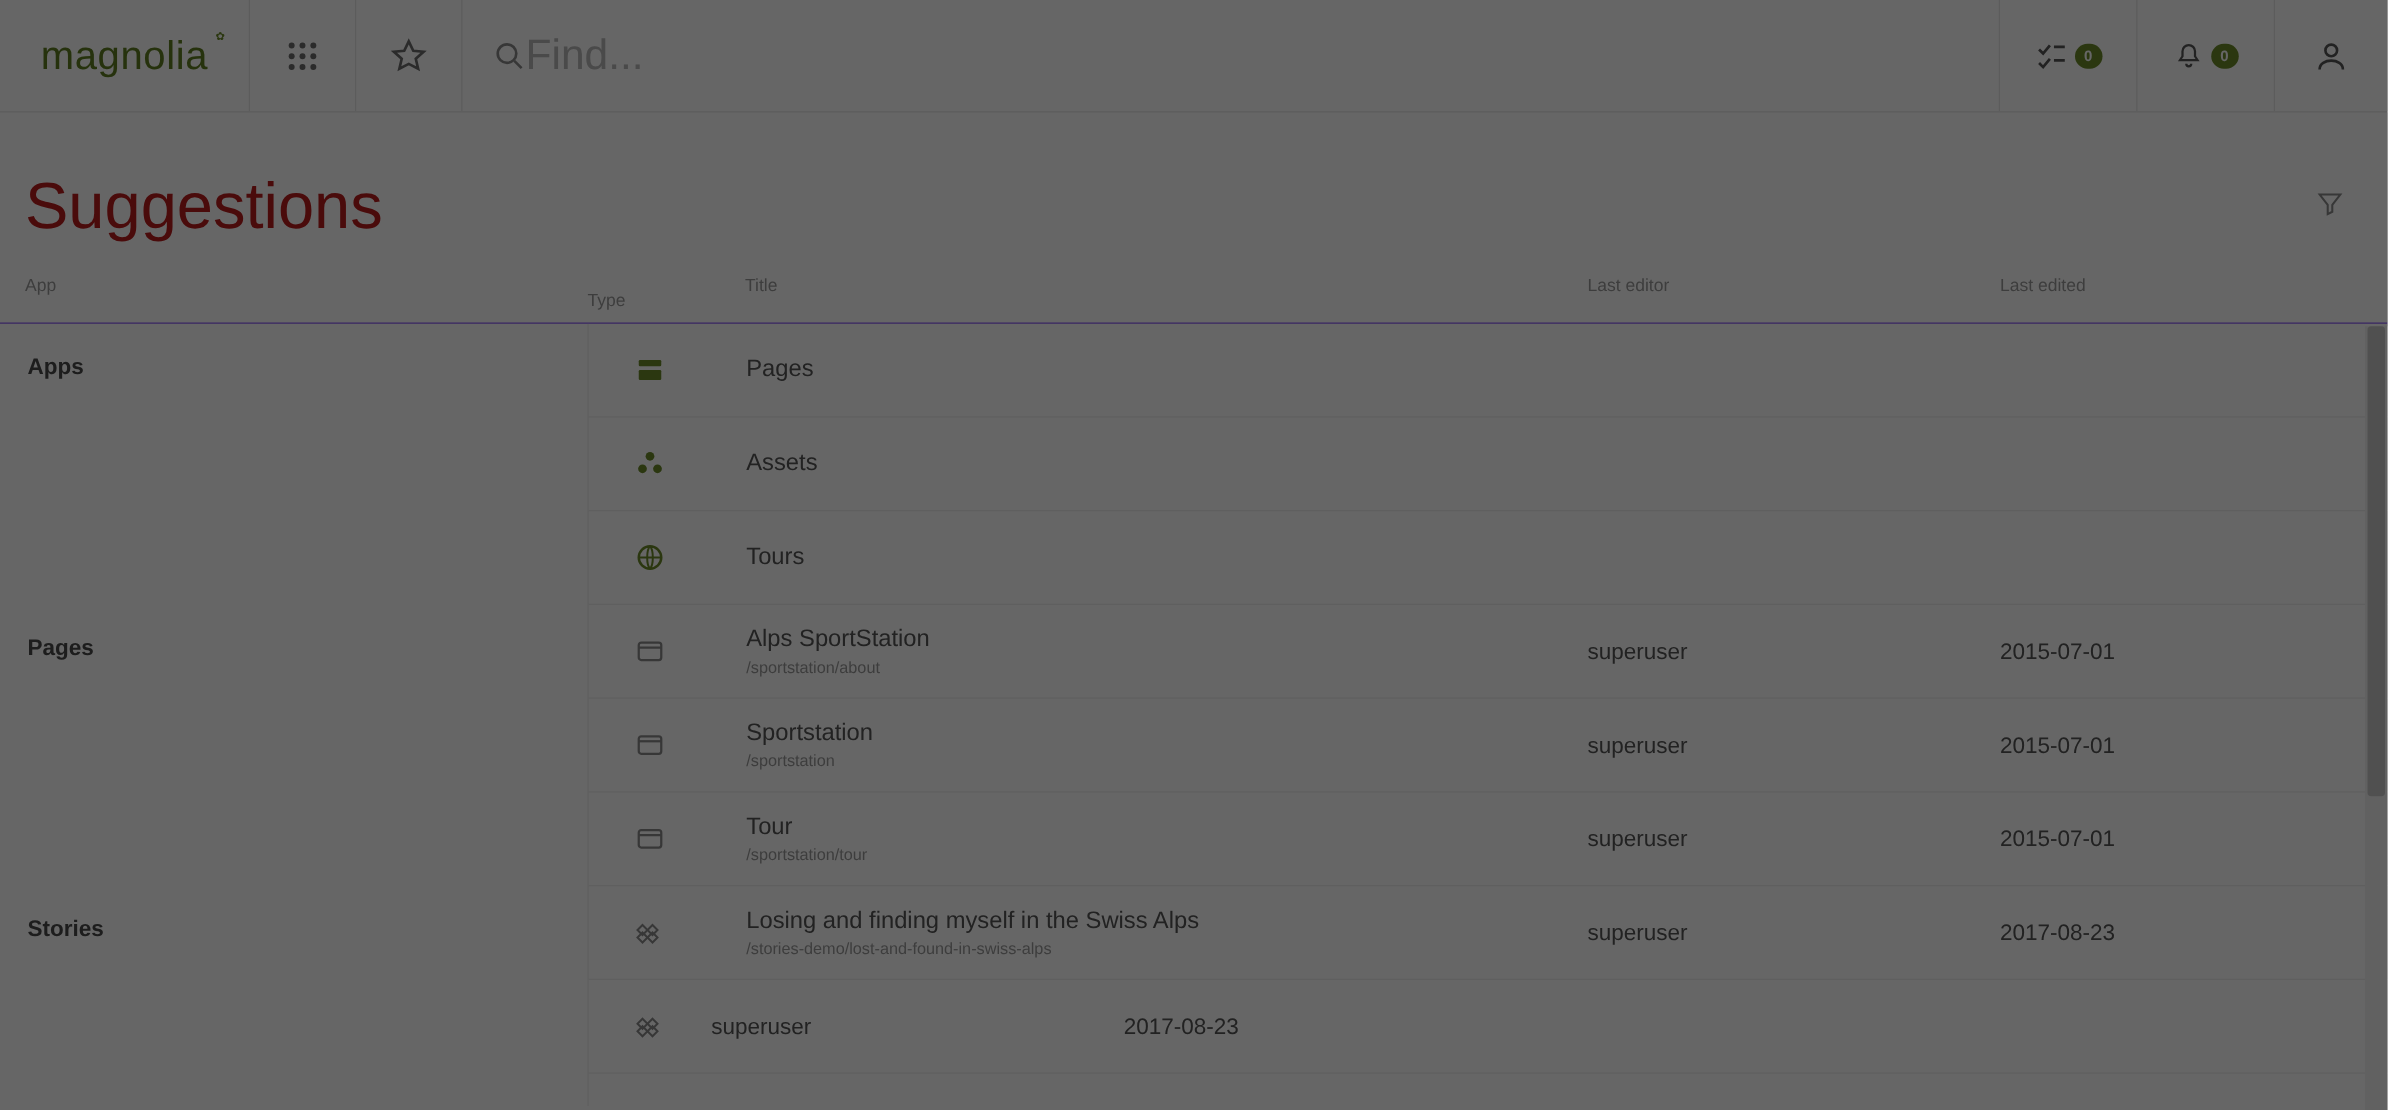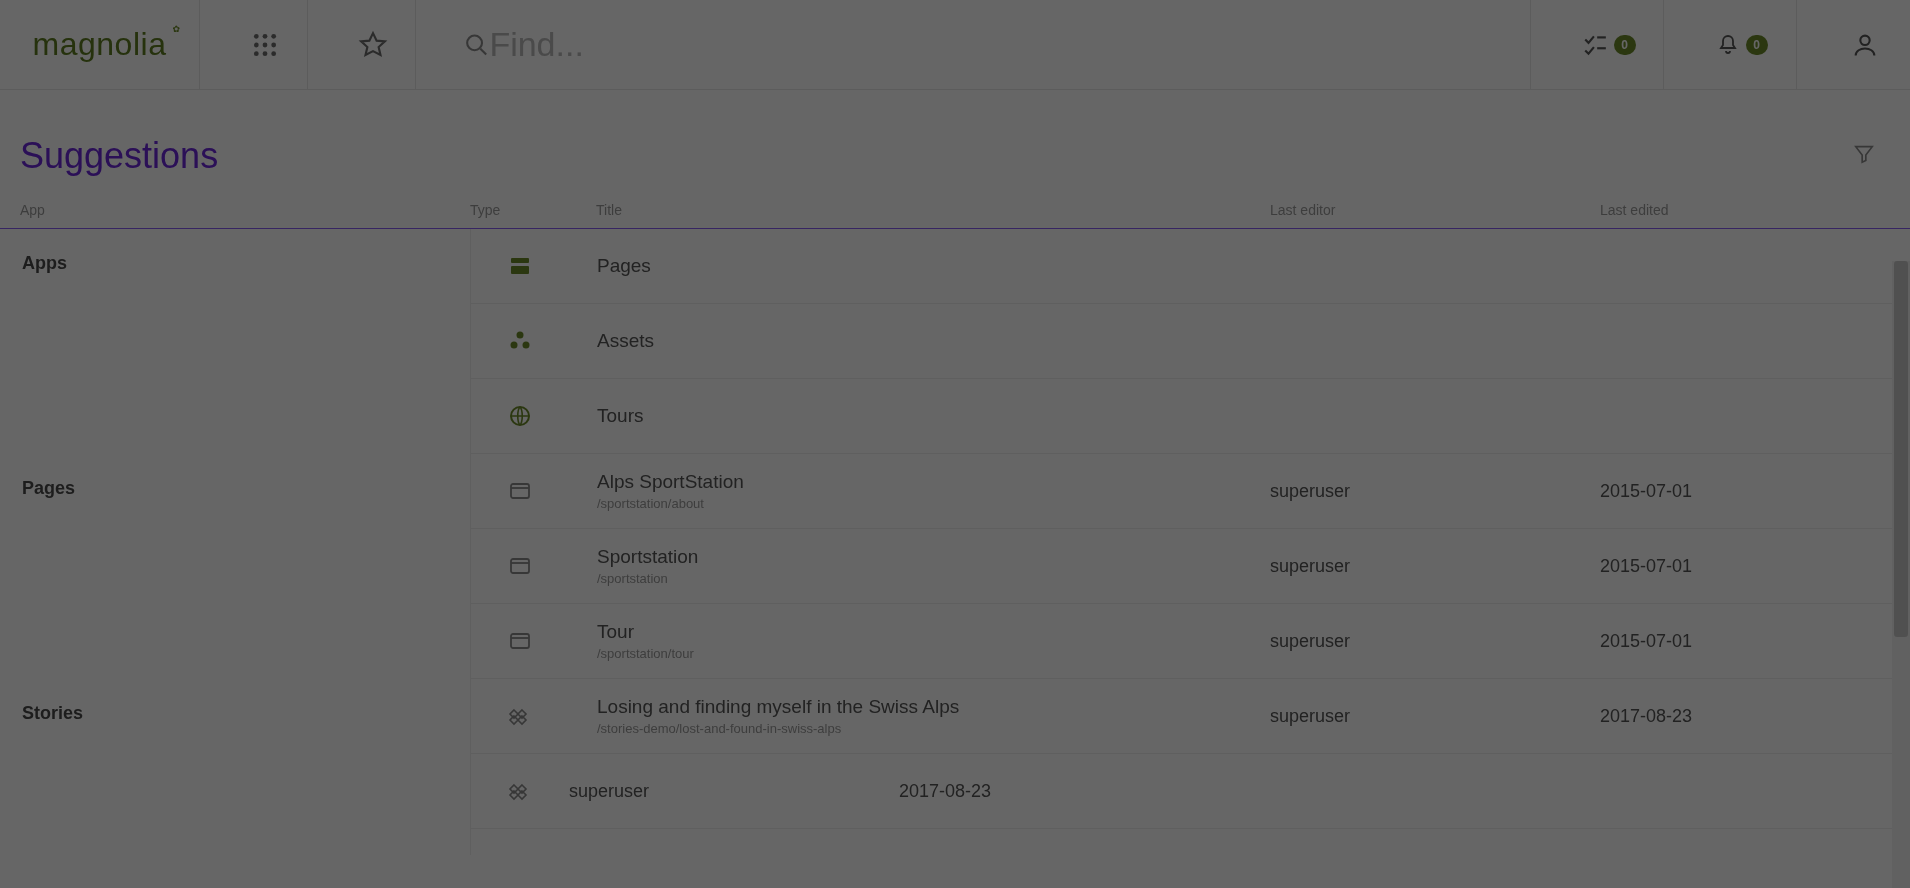--- a/index.html
+++ b/index.html
@@ -19,21 +19,20 @@
       width: 100%;
       height: 100%;
       position: relative;
     }
     
     header.topbar {
       height: 90px;
       display: flex;
       align-items: center;
       border-bottom: 1px solid #e6e6e6;
-      gap: 23px;
     }
     .hdr-cell {
       height: 100%;
       display: flex;
       align-items: center;
       justify-content: center;
       border-right: 1px solid #e6e6e6;
     }
     .logo-cell {
       width: 200px;
@@ -94,34 +93,34 @@
       display: inline-block;
     }
     
     .suggestions-head {
       display: flex;
       align-items: center;
       justify-content: space-between;
       padding: 45px 35px 15px 20px;
     }
     .suggestions-head h1 {
-      font-size: 36px;
+      font-size: 52px;
       font-weight: 200;
-      color: #6d28d9;
+      color: #b91c1c;
     }
     
     .col-headers {
       display: flex;
       font-size: 14px;
       color: #9a9a9a;
       padding: 10px 0;
       border-bottom: 1px solid #8b5cf6;
     }
     .col-app   { width: 470px; padding-left: 20px;}
-    .col-type  { width: 98px; }
+    .col-type  { width: 98px; margin-top: 12px; }
     .col-title { flex: 1; padding-left: 28px; }
     .col-editor{ width: 330px; }
     .col-edited{ width: 310px; }
     
     .grid {
       display: flex;
       height: calc(100% - 262px);
       overflow: hidden;
     }
     .groups-col {

